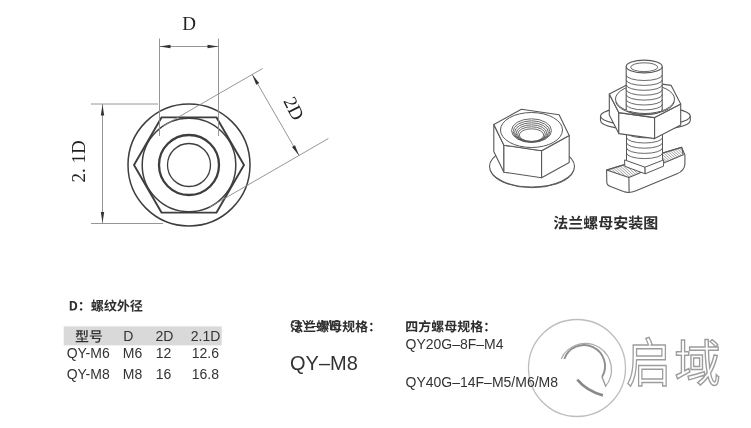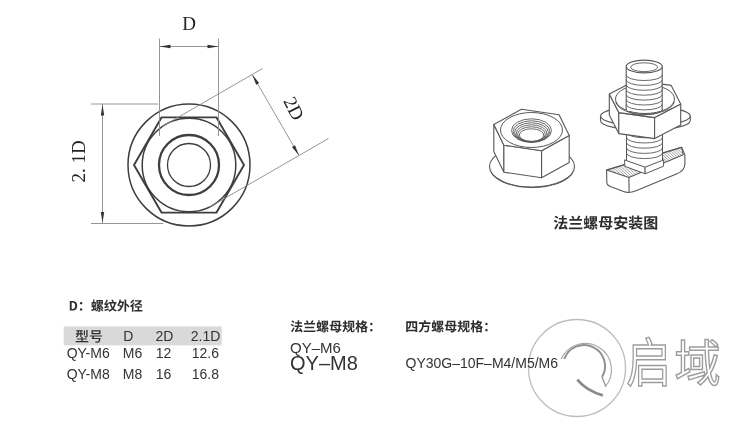--- a/index.html
+++ b/index.html
@@ -179,15 +179,16 @@
 <div style="position:absolute;left:164.4px;top:325.7px;width:0;display:flex;justify-content:center;white-space:nowrap;font-size:14px;line-height:21.0px;color:#333">2D</div>
 <div style="position:absolute;left:205.5px;top:325.7px;width:0;display:flex;justify-content:center;white-space:nowrap;font-size:14px;line-height:21.0px;color:#333">2.1D</div>
 <div style="position:absolute;left:88.2px;top:343.3px;width:0;display:flex;justify-content:center;white-space:nowrap;font-size:14px;line-height:21.0px;color:#333">QY-M6</div>
 <div style="position:absolute;left:132.5px;top:343.3px;width:0;display:flex;justify-content:center;white-space:nowrap;font-size:14px;line-height:21.0px;color:#333">M6</div>
 <div style="position:absolute;left:163.6px;top:343.3px;width:0;display:flex;justify-content:center;white-space:nowrap;font-size:14px;line-height:21.0px;color:#333">12</div>
 <div style="position:absolute;left:205.3px;top:343.3px;width:0;display:flex;justify-content:center;white-space:nowrap;font-size:14px;line-height:21.0px;color:#333">12.6</div>
 <div style="position:absolute;left:88.2px;top:363.5px;width:0;display:flex;justify-content:center;white-space:nowrap;font-size:14px;line-height:21.0px;color:#333">QY-M8</div>
 <div style="position:absolute;left:132.5px;top:363.5px;width:0;display:flex;justify-content:center;white-space:nowrap;font-size:14px;line-height:21.0px;color:#333">M8</div>
 <div style="position:absolute;left:163.6px;top:363.5px;width:0;display:flex;justify-content:center;white-space:nowrap;font-size:14px;line-height:21.0px;color:#333">16</div>
 <div style="position:absolute;left:205.3px;top:363.5px;width:0;display:flex;justify-content:center;white-space:nowrap;font-size:14px;line-height:21.0px;color:#333">16.8</div>
-<div style="position:absolute;left:290px;top:337px;white-space:nowrap;font-size:15px;line-height:22.5px;color:#333">QY–M6</div>
+<div style="position:absolute;left:290px;top:314px;white-space:nowrap;font-size:15px;line-height:22.5px;color:#333">QY–M6</div>
 <div style="position:absolute;left:290px;top:352.4px;white-space:nowrap;font-size:20px;line-height:22.5px;color:#333">QY–M8</div>
-<div style="position:absolute;left:405.5px;top:353.0px;white-space:nowrap;font-size:14px;line-height:21.0px;color:#333">QY30G–10F–M4/M5/M6</div>
+<div style="position:absolute;left:405.5px;top:333.8px;white-space:nowrap;font-size:14px;line-height:21.0px;color:#333">QY20G–8F–M4</div>
+<div style="position:absolute;left:405.5px;top:372.0px;white-space:nowrap;font-size:14px;line-height:21.0px;color:#333">QY40G–14F–M5/M6/M8</div>
 </div>
 </body></html>

